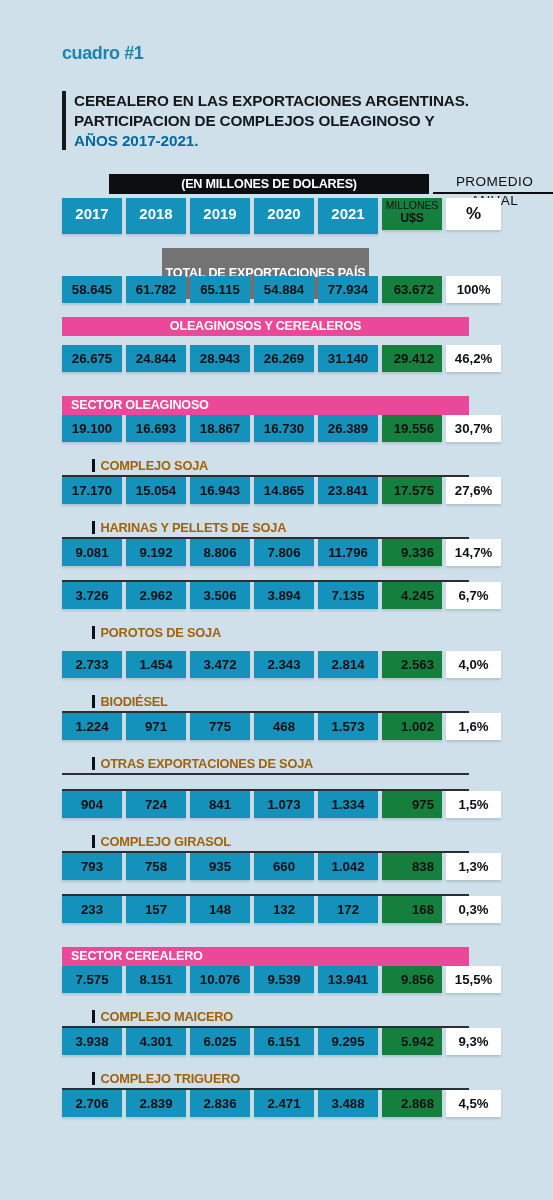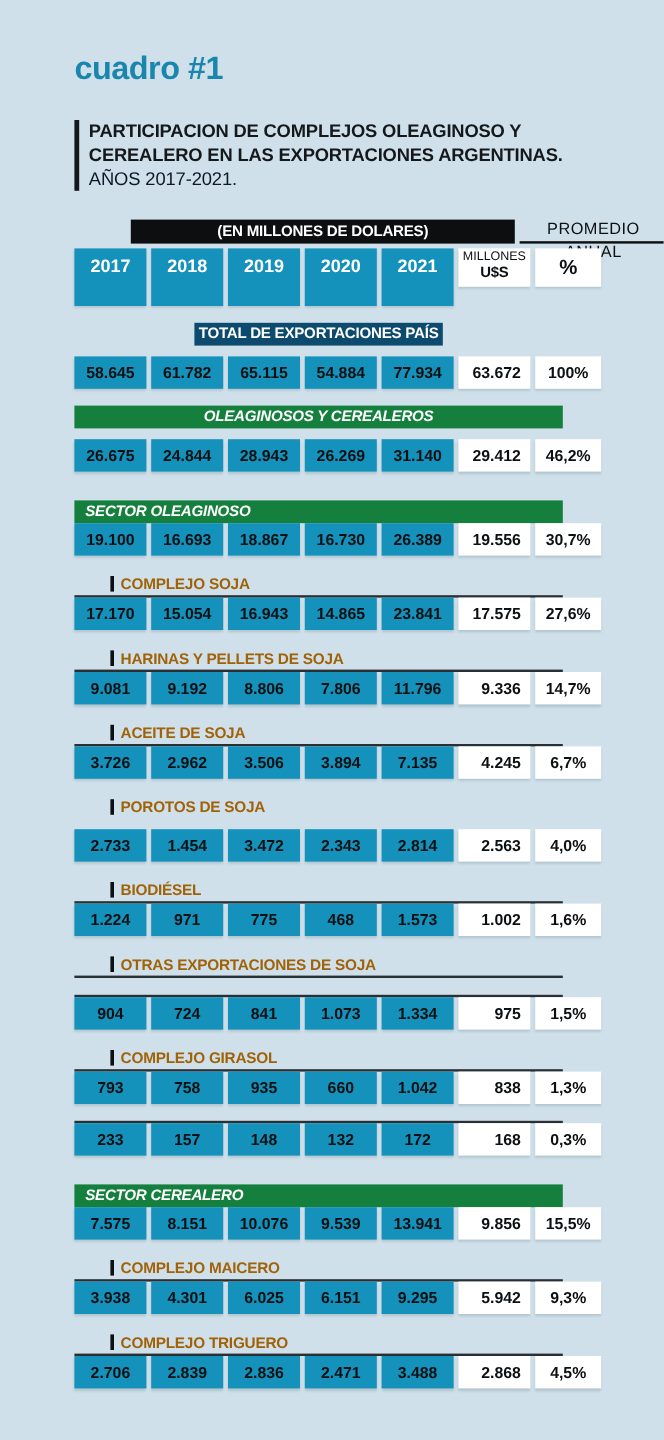--- a/index.html
+++ b/index.html
@@ -19,21 +19,21 @@
     position: relative;
     width: 553px;
     height: 1200px;
     box-sizing: border-box;
     padding: 0 62px;
   }
 
   
   .cuadro-title {
     color: #1b86ad;
-    font-size: 27px;
+    font-size: 18px;
     font-weight: bold;
     letter-spacing: -0.4px;
     padding-top: 44px;
     line-height: 1;
   }
 
   .headline-wrap {
     margin-top: 29px;
     display: flex;
     align-items: stretch;
@@ -48,23 +48,23 @@
     flex: 1 1 auto;
   }
   .headline-main {
     color: #15181a;
     font-size: 15.3px;
     font-weight: bold;
     line-height: 1.28;
     letter-spacing: -0.15px;
   }
   .headline-sub {
-    color: #0f172a;
+    color: #0369a1;
     font-size: 15.3px;
-    font-weight: normal;
+    font-weight: bold;
     line-height: 1.25;
     letter-spacing: -0.1px;
     margin-top: 1px;
   }
 
   
   .table {
     margin-top: 22px;
     width: 407px;
     position: relative;
@@ -84,21 +84,21 @@
     font-size: 13.2px;
     font-weight: bold;
     color: #0d1012;
     background: #1492bb;
     margin-right: 4px;
     box-shadow: 0 2px 2px rgba(40,70,85,0.18);
   }
   .cell.y { flex: 0 0 60px; }
   .cell.avg {
     flex: 0 0 60px;
-    background: #ffffff;
+    background: #15803d;
     text-align: right;
     padding-right: 8px;
     margin-right: 4px;
   }
   .cell.pct {
     flex: 0 0 55px;
     background: #ffffff;
     margin-right: 0;
     text-align: center;
   }
@@ -130,21 +130,21 @@
     font-size: 13.6px;
     font-weight: normal;
     text-align: center;
     letter-spacing: 0.4px;
     border-bottom: 2px solid #0c0e10;
     height: 20px;
     line-height: 19px;
   }
 
   .hdr-years .cell {
-    height: 48px;
+    height: 36px;
     line-height: 32px;
     color: #ffffff;
     font-size: 15px;
     font-weight: bold;
   }
   .hdr-years .cell.avg {
     color: #0d1012;
     text-align: center;
     padding-right: 0;
     line-height: 1.02;
@@ -162,48 +162,47 @@
   .hdr-years .cell.pct {
     color: #0d1012;
     font-size: 17px;
     font-weight: bold;
     height: 32px;
     line-height: 32px;
   }
 
   
   .bar-full {
-    background: #15803d;
+    background: #ec4899;
     color: #ffffff;
     font-size: 12.6px;
     font-weight: bold;
     height: 19px;
     line-height: 19px;
     width: 100%;
     box-sizing: border-box;
     letter-spacing: -0.2px;
-    font-style: italic;
   }
   .bar-full.center { text-align: center; }
   .bar-full.left { text-align: left; padding-left: 9px; }
 
   .bar-inline-wrap {
     width: 100%;
     text-align: center;
     height: 19px;
   }
   .bar-inline {
     display: inline-block;
-    background: #0c4a6e;
+    background: #737373;
     color: #ffffff;
     font-size: 12.6px;
     font-weight: bold;
     height: 19px;
     line-height: 19px;
-    padding: 0 4px;
+    padding: 16px 4px;
     letter-spacing: -0.2px;
   }
 
   
   .sublabel {
     display: flex;
     align-items: center;
     height: 19px;
     padding-left: 30px;
     color: #a16207;
@@ -232,22 +231,22 @@
 </head>
 <body>
 
 <div class="page">
 
   <div class="cuadro-title">cuadro #1</div>
 
   <div class="headline-wrap">
     <div class="headline-rule"></div>
     <div class="headline-text">
+      <div class="headline-main">CEREALERO EN LAS EXPORTACIONES ARGENTINAS.</div>
       <div class="headline-main">PARTICIPACION DE COMPLEJOS OLEAGINOSO Y</div>
-      <div class="headline-main">CEREALERO EN LAS EXPORTACIONES ARGENTINAS.</div>
       <div class="headline-sub">AÑOS 2017-2021.</div>
     </div>
   </div>
 
   <div class="table">
 
     <div class="hdr-top">
       <div class="hdr-black">(EN MILLONES DE DOLARES)</div>
       <div class="hdr-promedio">PROMEDIO ANUAL</div>
     </div>
@@ -326,24 +325,20 @@
         <div class="row">
           <div class="cell y">9.081</div>
           <div class="cell y">9.192</div>
           <div class="cell y">8.806</div>
           <div class="cell y">7.806</div>
           <div class="cell y">11.796</div>
           <div class="cell avg">9.336</div>
           <div class="cell pct">14,7%</div>
         </div>
         <div class="gap-md"></div>
-        <div class="sublabel">
-          <span class="tick"></span>
-          <span>ACEITE DE SOJA</span>
-        </div>
         <div class="rule"></div>
         <div class="row">
           <div class="cell y">3.726</div>
           <div class="cell y">2.962</div>
           <div class="cell y">3.506</div>
           <div class="cell y">3.894</div>
           <div class="cell y">7.135</div>
           <div class="cell avg">4.245</div>
           <div class="cell pct">6,7%</div>
         </div>

